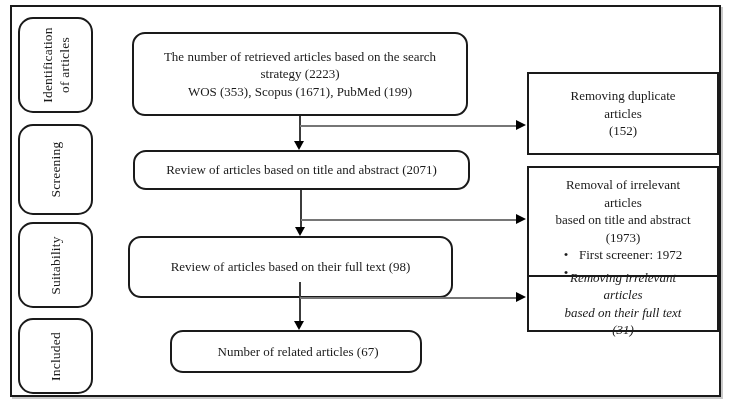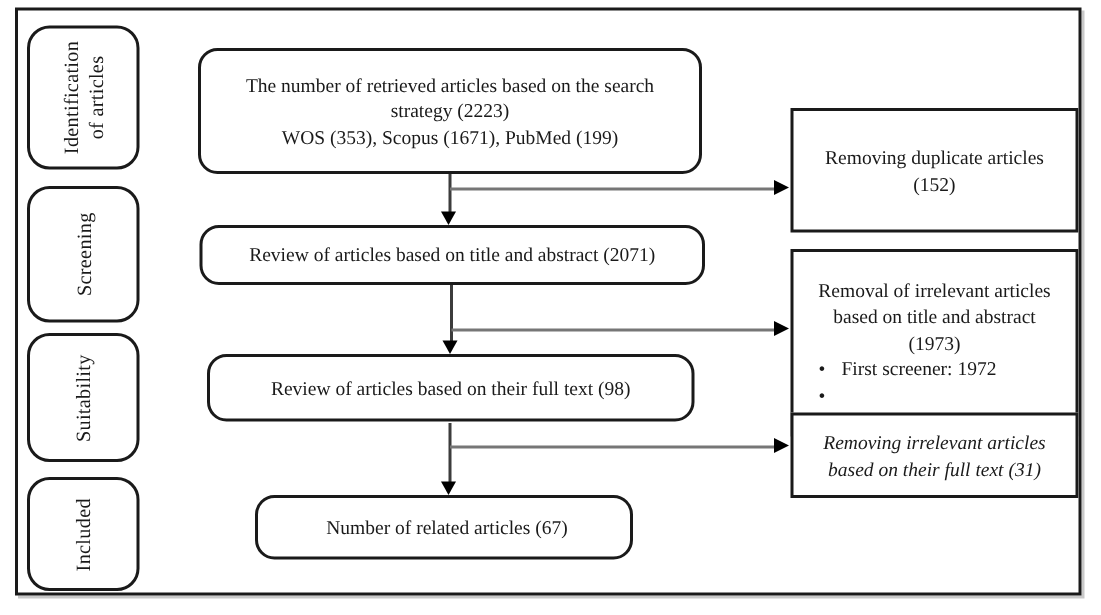--- a/index.html
+++ b/index.html
@@ -23,21 +23,21 @@
   .flow-box {
     position: absolute; border: 2px solid #1a1a1a; border-radius: 13px; background: #fff;
     display: flex; align-items: center; justify-content: center; text-align: center;
     font-size: 13px; line-height: 17.5px; padding: 2px 8px;
   }
   .flow-box .txt { white-space: pre-line; }
   .side-box {
     position: absolute; left: 527px; width: 192px;
     border: 2px solid #1a1a1a; background: #fff;
     display: flex; flex-direction: column; align-items: center; justify-content: center;
-    text-align: center; font-size: 13px; line-height: 17.5px; padding: 2px 6px;
+    text-align: center; font-size: 13px; line-height: 17.5px; padding: 2px 24px;
   }
   .side-box .txt { white-space: pre-line; }
   .bullet-row {
     display: flex; width: 100%; text-align: left; line-height: 17.5px;
   }
   .bullet-row .dot { width: 26px; text-align: center; flex: 0 0 26px; }
   .vline { position: absolute; width: 1.5px; background: #3c3c3c; }
   .hline { position: absolute; height: 1.5px; background: #767676; }
   .arrow-down {
     position: absolute; width: 0; height: 0;
@@ -71,21 +71,21 @@
   </div>
 
   <div class="flow-box" style="left:132px; top:32px; width:336px; height:84px;">
     <div class="txt">The number of retrieved articles based on the search
 strategy (2223)
 WOS (353), Scopus (1671), PubMed (199)</div>
   </div>
   <div class="flow-box" style="left:133px; top:150px; width:337px; height:40px;text-align:center;">
     <div class="txt">Review of articles based on title and abstract (2071)</div>
   </div>
-  <div class="flow-box" style="left:138px; top:236px; width:325px; height:45px;">
+  <div class="flow-box" style="left:128px; top:236px; width:325px; height:62px;">
     <div class="txt">Review of articles based on their full text (98)</div>
   </div>
   <div class="flow-box" style="left:170px; top:330px; width:252px; height:43px;padding-left:12px;">
     <div class="txt">Number of related articles (67)</div>
   </div>
 
   <div class="side-box" style="top:72px; height:83px;">
     <div class="txt">Removing duplicate articles
 (152)</div>
   </div>

